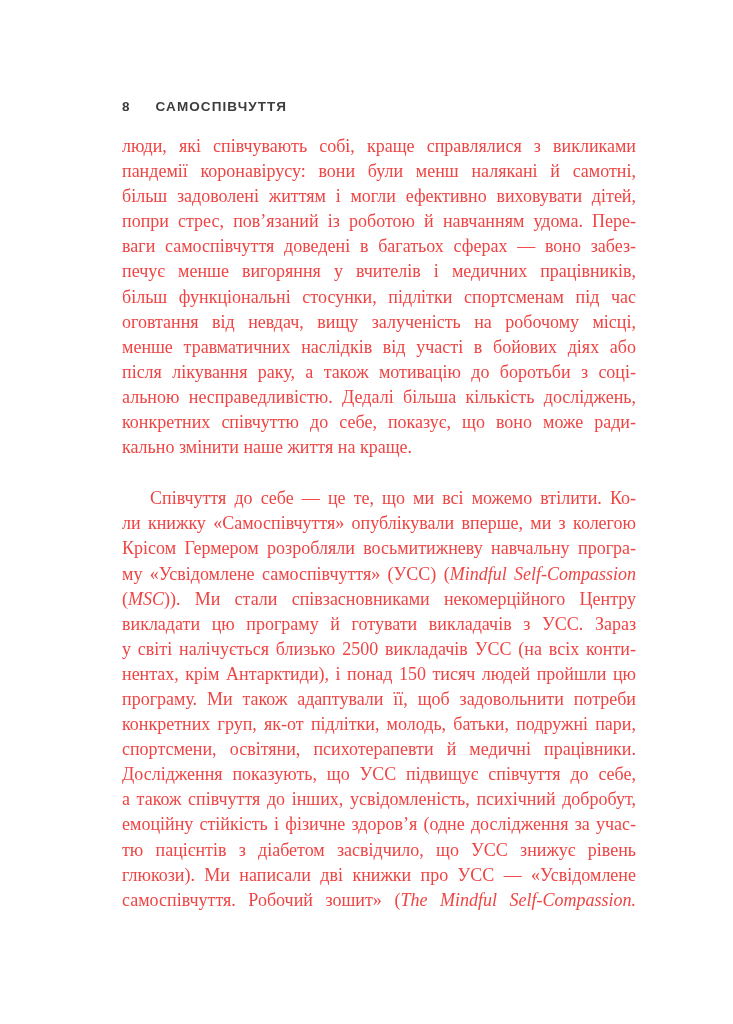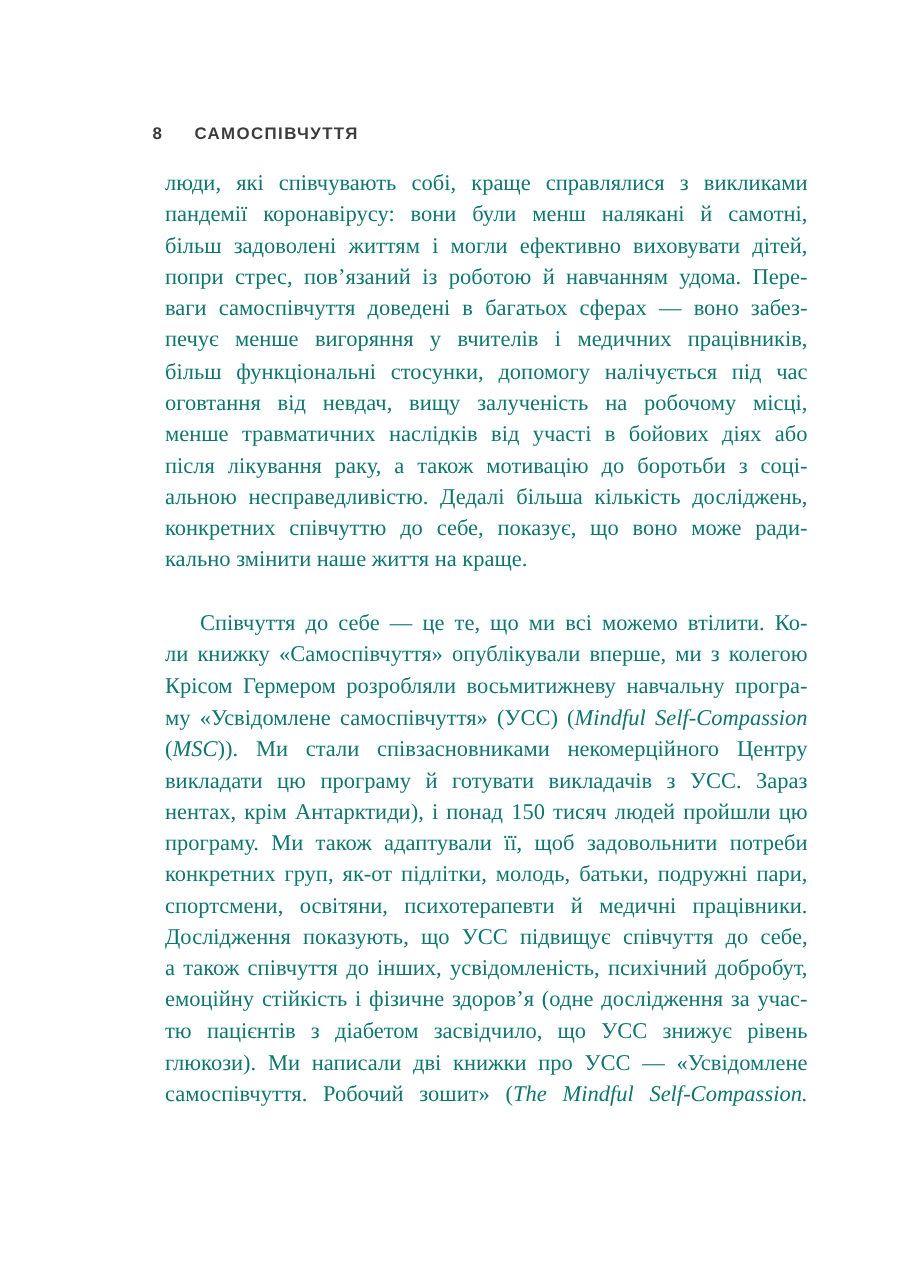--- a/index.html
+++ b/index.html
@@ -25,24 +25,24 @@
     gap: 26px;
     font-family: "Liberation Sans", sans-serif;
     font-size: 13.5px;
     font-weight: 600;
     color: #3c3c3c;
   }
   .running-header .page-number { letter-spacing: 0; }
   .running-header .running-title { letter-spacing: 1.1px; margin-top: 12px; }
   .page-body {
     position: absolute;
-    left: 132px;
+    left: 122px;
     top: 134px;
     width: 514px;
-    color: #0f766e;
+    color: #ef4444;
     font-size: 18px;
     line-height: 25.1px;
   }
   .page-body p { margin: 0; padding: 0; }
   .text-line {
     display: block;
     text-align: justify;
     text-align-last: justify;
     white-space: normal;
   }
@@ -59,35 +59,36 @@
     <span class="running-title">САМОСПІВЧУТТЯ</span>
   </div>
   <div class="page-body">
       <p>
         <span class="text-line"><span>люди, які співчувають собі, краще справлялися з викликами</span></span>
         <span class="text-line"><span>пандемії коронавірусу: вони були менш налякані й самотні,</span></span>
         <span class="text-line"><span>більш задоволені життям і могли ефективно виховувати дітей,</span></span>
         <span class="text-line"><span>попри стрес, пов’язаний із роботою й навчанням удома. Пере-</span></span>
         <span class="text-line"><span>ваги самоспівчуття доведені в багатьох сферах — воно забез-</span></span>
         <span class="text-line"><span>печує менше вигоряння у вчителів і медичних працівників,</span></span>
-        <span class="text-line"><span>більш функціональні стосунки, допомогу налічується під час</span></span>
+        <span class="text-line"><span>більш функціональні стосунки, підлітки спортсменам під час</span></span>
         <span class="text-line"><span>оговтання від невдач, вищу залученість на робочому місці,</span></span>
         <span class="text-line"><span>менше травматичних наслідків від участі в бойових діях або</span></span>
         <span class="text-line"><span>після лікування раку, а також мотивацію до боротьби з соці-</span></span>
         <span class="text-line"><span>альною несправедливістю. Дедалі більша кількість досліджень,</span></span>
         <span class="text-line"><span>конкретних співчуттю до себе, показує, що воно може ради-</span></span>
         <span class="text-line flush"><span>кально змінити наше життя на краще.</span></span>
       </p>
       <p>
         <span class="text-line indent"><span>Співчуття до себе — це те, що ми всі можемо втілити. Ко-</span></span>
         <span class="text-line"><span>ли книжку «Самоспівчуття» опублікували вперше, ми з колегою</span></span>
         <span class="text-line"><span>Крісом Гермером розробляли восьмитижневу навчальну програ-</span></span>
         <span class="text-line"><span>му «Усвідомлене самоспівчуття» (УСС) (</span><em>Mindful Self-Compassion</em></span>
         <span class="text-line"><span>(</span><em>MSC</em><span>)). Ми стали співзасновниками некомерційного Центру</span></span>
         <span class="text-line"><span>викладати цю програму й готувати викладачів з УСС. Зараз</span></span>
+        <span class="text-line"><span>у світі налічується близько 2500 викладачів УСС (на всіх конти-</span></span>
         <span class="text-line"><span>нентах, крім Антарктиди), і понад 150 тисяч людей пройшли цю</span></span>
         <span class="text-line"><span>програму. Ми також адаптували її, щоб задовольнити потреби</span></span>
         <span class="text-line"><span>конкретних груп, як-от підлітки, молодь, батьки, подружні пари,</span></span>
         <span class="text-line"><span>спортсмени, освітяни, психотерапевти й медичні працівники.</span></span>
         <span class="text-line"><span>Дослідження показують, що УСС підвищує співчуття до себе,</span></span>
         <span class="text-line"><span>а також співчуття до інших, усвідомленість, психічний добробут,</span></span>
         <span class="text-line"><span>емоційну стійкість і фізичне здоров’я (одне дослідження за учас-</span></span>
         <span class="text-line"><span>тю пацієнтів з діабетом засвідчило, що УСС знижує рівень</span></span>
         <span class="text-line"><span>глюкози). Ми написали дві книжки про УСС — «Усвідомлене</span></span>
         <span class="text-line"><span>самоспівчуття. Робочий зошит» (</span><em>The Mindful Self-Compassion.</em></span>

